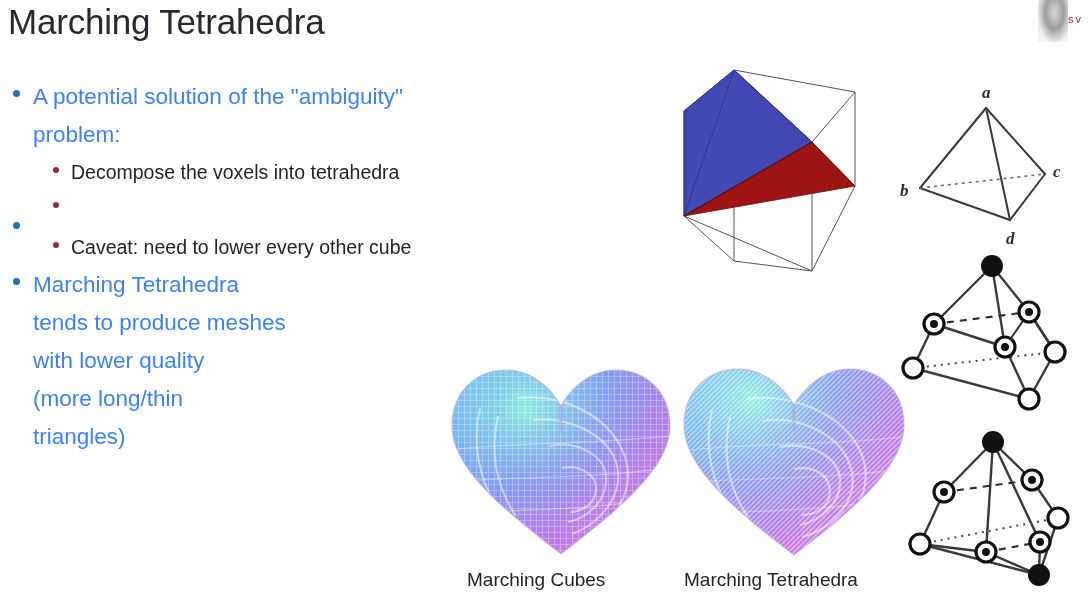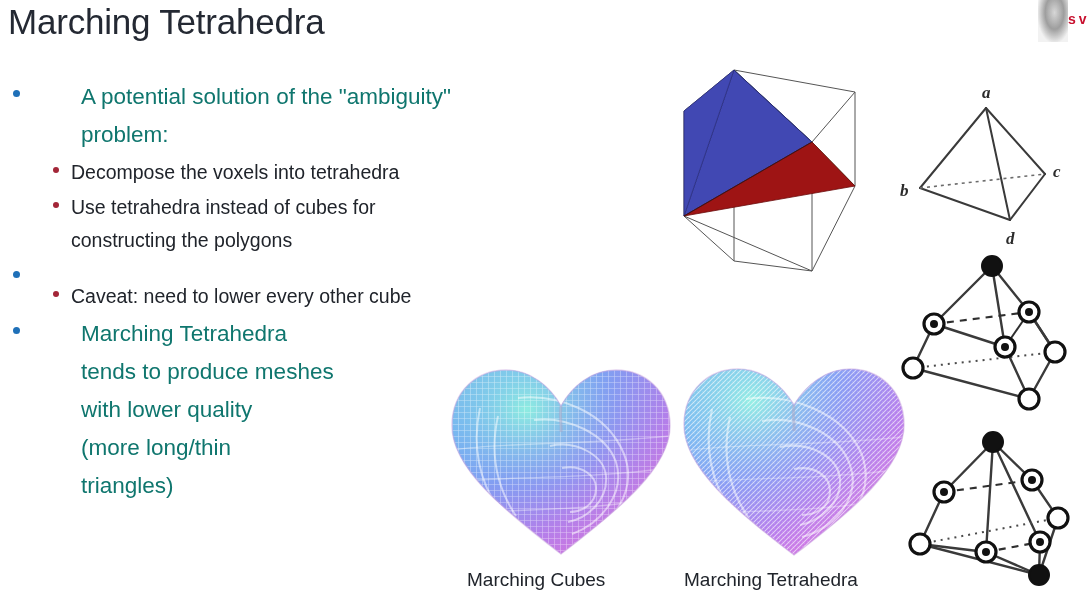--- a/index.html
+++ b/index.html
@@ -21,25 +21,25 @@
   
   .body{position:absolute;left:8px;top:78px;width:560px;}
   .li{position:relative;display:flex;align-items:flex-start;}
   .li .dot{
     flex:0 0 auto;border-radius:50%;
   }
   .li .txt{white-space:pre-line;}
 
   .lvl1{margin-bottom:2px;}
   .lvl1 .dot{width:7px;height:7px;background:#1f70b8;margin-top:12px;margin-right:13px;margin-left:5px;}
-  .lvl1 .txt{font-size:22.5px;line-height:38px;color:#0f766e;margin-left:48px;}
+  .lvl1 .txt{font-size:22.5px;line-height:38px;color:#3b82f6;}
 
   .lvl2{margin-bottom:2px;padding-left:45px;}
   .lvl2 .dot{width:6px;height:6px;background:#a32638;margin-top:11px;margin-right:12px;}
-  .lvl2 .txt{font-size:19.5px;line-height:33px;color:#20242b;}
+  .lvl2 .txt{font-size:19.5px;line-height:33px;color:#20242b;text-align:right;}
 
   
   .fig{position:absolute;}
 
   #fig-cube-tetra{left:672px;top:56px;width:200px;height:230px;}
   #fig-tetra-labeled{left:898px;top:78px;width:185px;height:180px;}
   #fig-case-one{left:900px;top:252px;width:185px;height:170px;}
   #fig-case-two{left:900px;top:420px;width:185px;height:180px;}
 
   #fig-heart-cubes{left:446px;top:358px;width:230px;height:205px;}
@@ -56,21 +56,21 @@
     position:absolute;left:1035px;top:0px;width:54px;height:48px;overflow:hidden;
   }
   #watermark .photo{
     position:absolute;left:3px;top:0px;width:30px;height:42px;
     background:
       radial-gradient(ellipse at 55% 30%, #cfcfcf 0%, #9b9b9b 40%, #e8e8e8 75%),
       linear-gradient(180deg,#f4f4f4,#d2d2d2);
     filter:contrast(1.1);
   }
   #watermark .mark{
-    position:absolute;left:33px;top:14px;font-size:14px;font-weight:700;
+    position:absolute;left:33px;top:14px;font-size:11px;font-weight:400;
     color:#c8102e;line-height:11px;letter-spacing:-0.5px;
   }
 </style>
 </head>
 <body>
 
 <div class="slide">
 
   <div class="title">Marching Tetrahedra</div>
 
@@ -82,22 +82,20 @@
 problem:</span>
     </div>
 
     <div class="li lvl2">
       <span class="dot"></span>
       <span class="txt">Decompose the voxels into tetrahedra</span>
     </div>
 
     <div class="li lvl2">
       <span class="dot"></span>
-      <span class="txt">Use tetrahedra instead of cubes for
-constructing the polygons</span>
     </div>
 
     <div class="li lvl1">
       <span class="dot"></span>
     </div>
 
     <div class="li lvl2">
       <span class="dot"></span>
       <span class="txt">Caveat: need to lower every other cube</span>
     </div>

